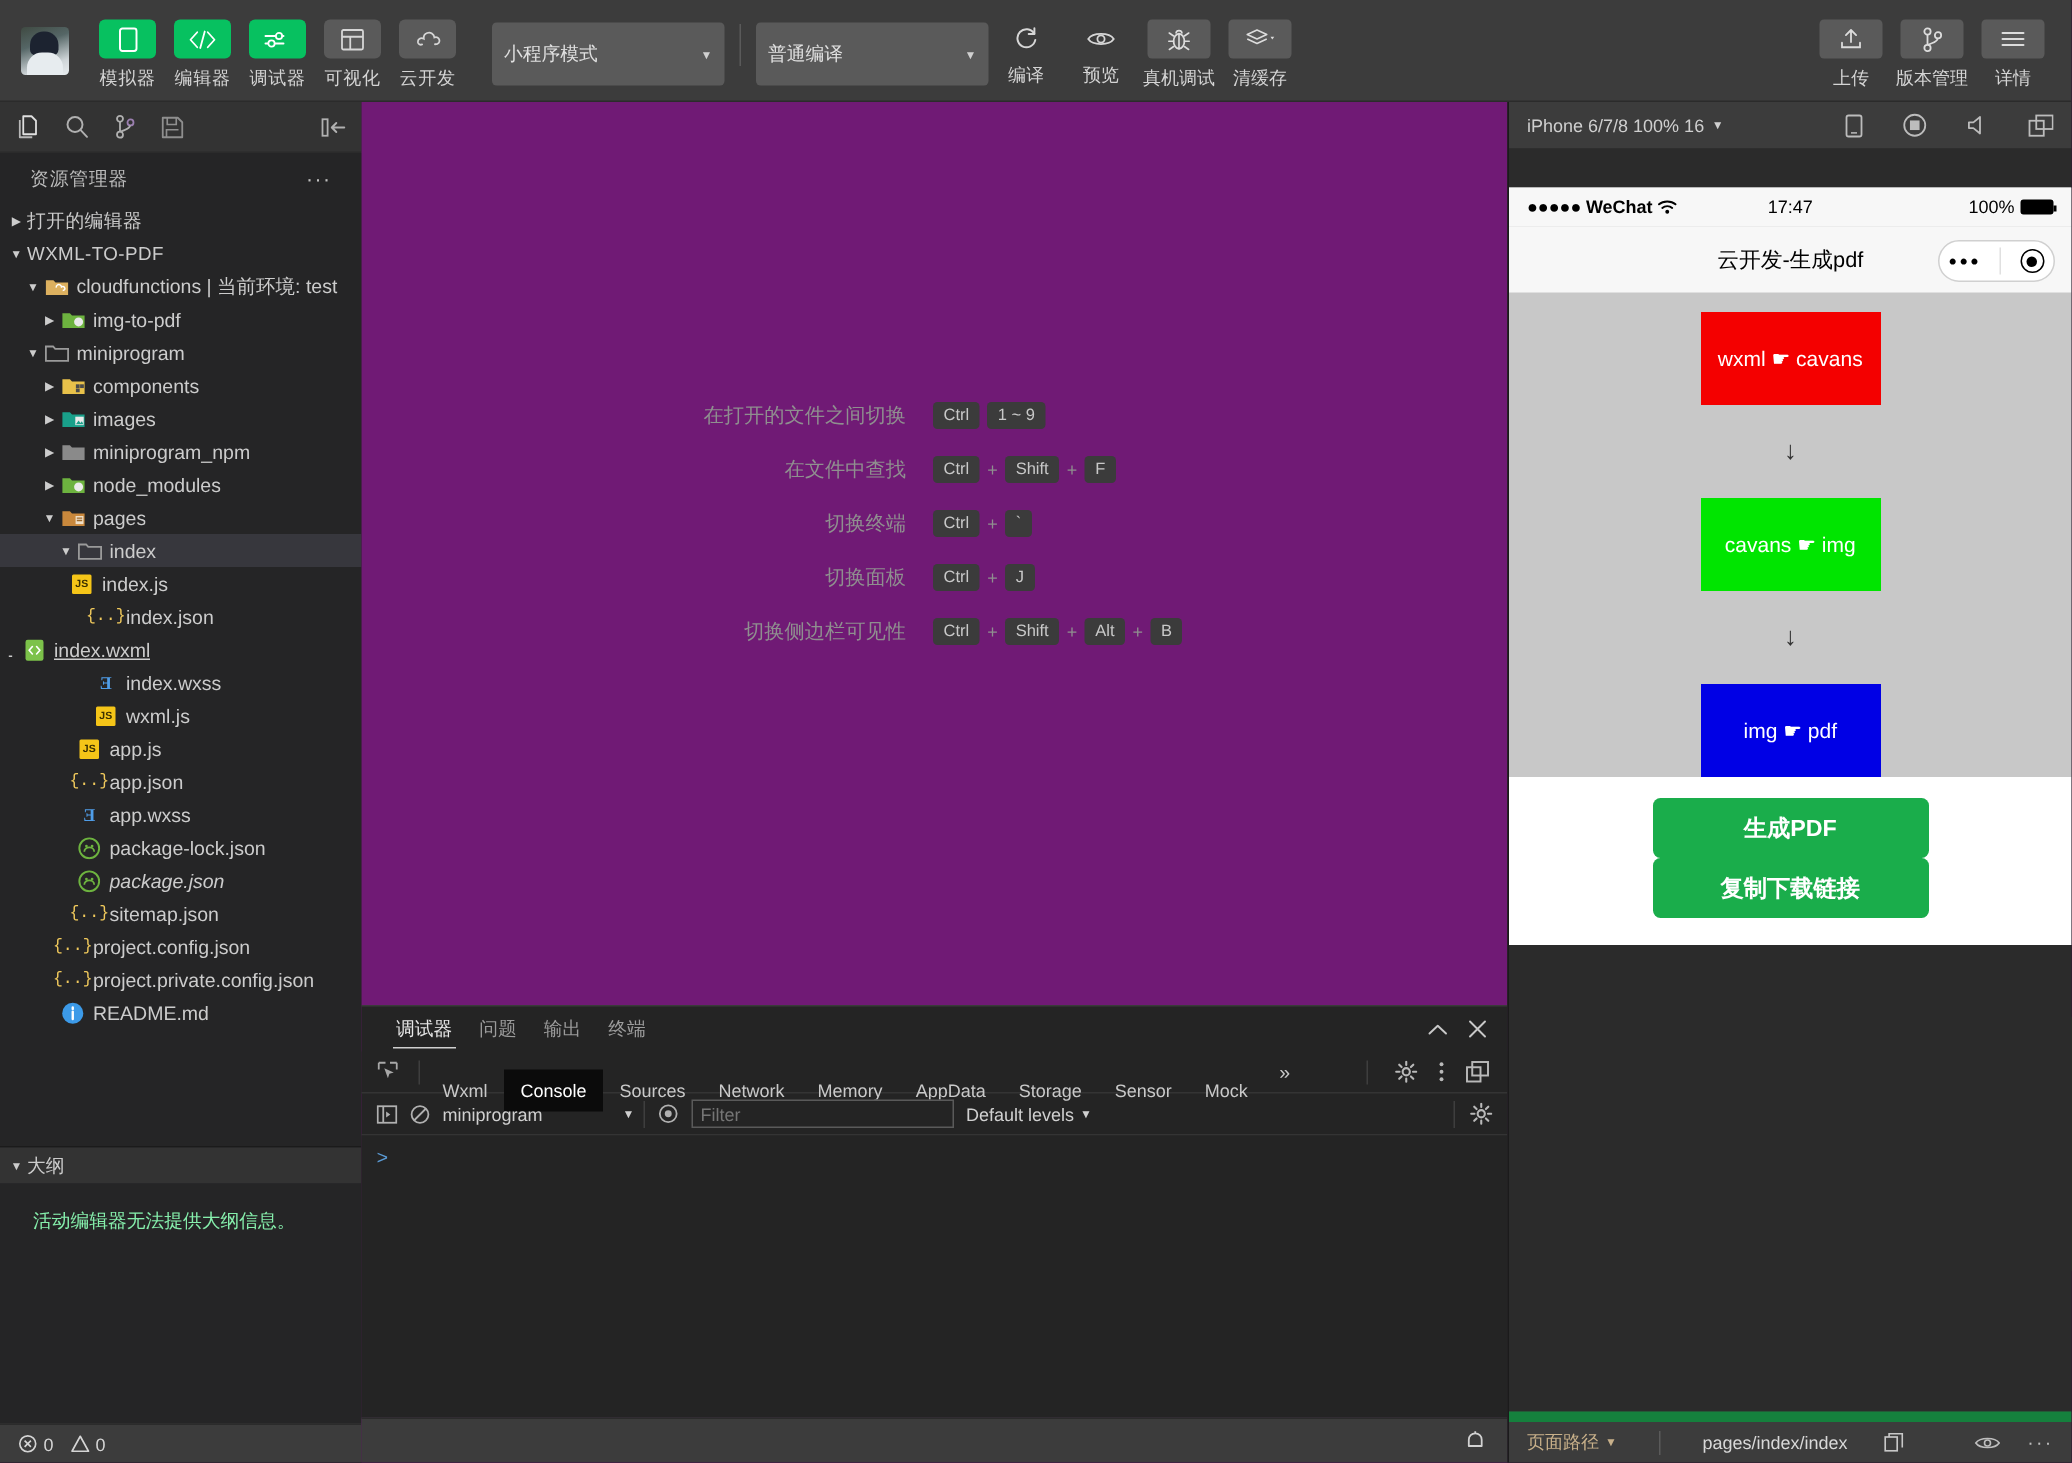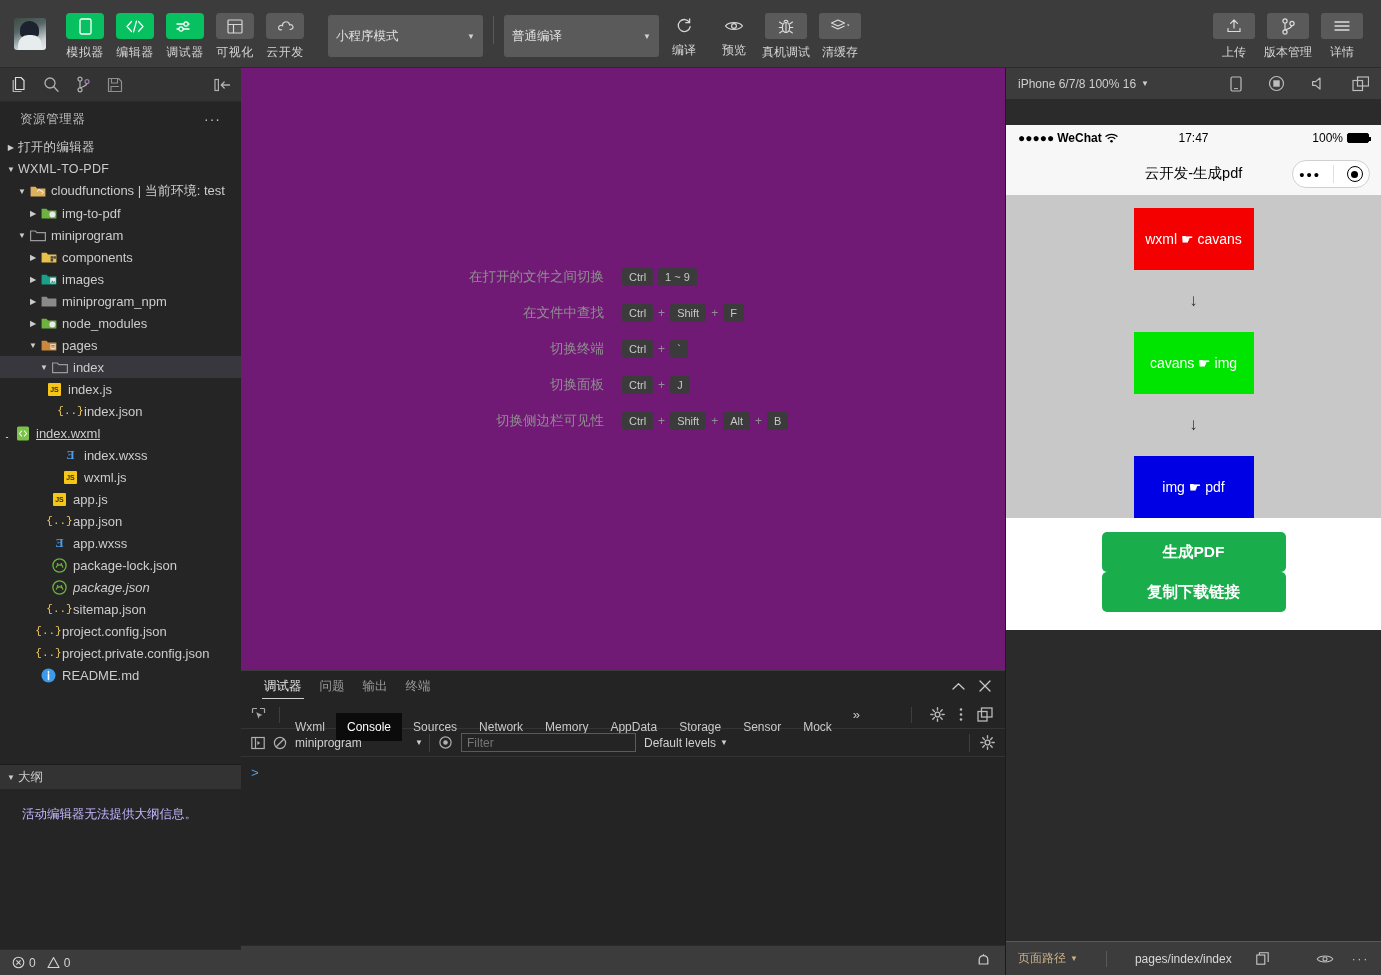--- a/index.html
+++ b/index.html
@@ -98,21 +98,21 @@
   .twist { width:14px; flex:0 0 14px; display:flex; align-items:center; justify-content:center; font-size:8px; color:#cccccc;}
   .ficon { width:17px; flex:0 0 17px; display:flex; align-items:center; justify-content:center; margin-right:5px;}
   .tlabel { overflow:hidden; text-overflow:ellipsis; }
 
   .side-outline-sep { height:1px; background:#1b1b1b; }
   .outline-head {
     height: 24px; display:flex; align-items:center; background:#333333; color:#cccccc;
     font-size:12.5px; padding-left:4px; cursor:pointer;
   }
   .outline-body { height: 160px; background:#252526; padding: 16px 22px; }
-  .outline-msg { font-size:12.5px; color:#c4b5fd; line-height:1.5; }
+  .outline-msg { font-size:12.5px; color:#86efac; line-height:1.5; }
 
   .statusbar {
     height: 26px; background: #3c3c3c; display:flex; align-items:center; padding: 0 12px;
     font-size: 12px; color:#d4d4d4; gap:5px; border-top:1px solid #2b2b2b;
   }
   .statusbar .sgrp { display:flex; align-items:center; gap:4px; cursor:pointer;}
 
   
   .editor-col { flex: 1; display:flex; flex-direction:column; min-width:0; background:#701a75; }
   .editor-blank { flex:1; position:relative; display:flex; align-items:center; justify-content:center; }
@@ -221,21 +221,21 @@
   .arrow-dn { height:62px; display:flex; align-items:center; justify-content:center; color:#333; font-size:17px;}
   .ph-actions { background:#fff; padding: 14px 0 18px 0; display:flex; flex-direction:column; align-items:center; }
   .gbtn {
     width:184px; height:40px; background:#1aad4b; color:#fff; border:none; border-radius:5px;
     font-size:15.5px; font-weight:bold; cursor:pointer; font-family:"Liberation Sans", sans-serif;
   }
   .ph-rest { flex:1; background:#2b2b2b; }
 
   .sim-bottom {
     height:34px; background:#3c3c3c; display:flex; align-items:center; padding:0 12px;
-    font-size:12px; color:#c8c8c8; gap:24px; border-top:1px solid #15803d;
+    font-size:12px; color:#c8c8c8; gap:24px; border-top:7px solid #15803d;
   }
   .sim-bottom .pathlabel { color:#c8b08a; display:flex; align-items:center; gap:4px; cursor:pointer;}
   .sim-bottom .vdiv { width:1px; height:16px; background:#5a5a5a; margin:0 4px;}
   .sim-bottom .pathval { color:#d8d8d8; }
   .sim-bottom .right { margin-left:auto; display:flex; align-items:center; gap:18px; color:#bdbdbd;}
   .sim-bottom .right span{cursor:pointer;}
   svg { display:block; }
 </style>
 </head>
 <body>

